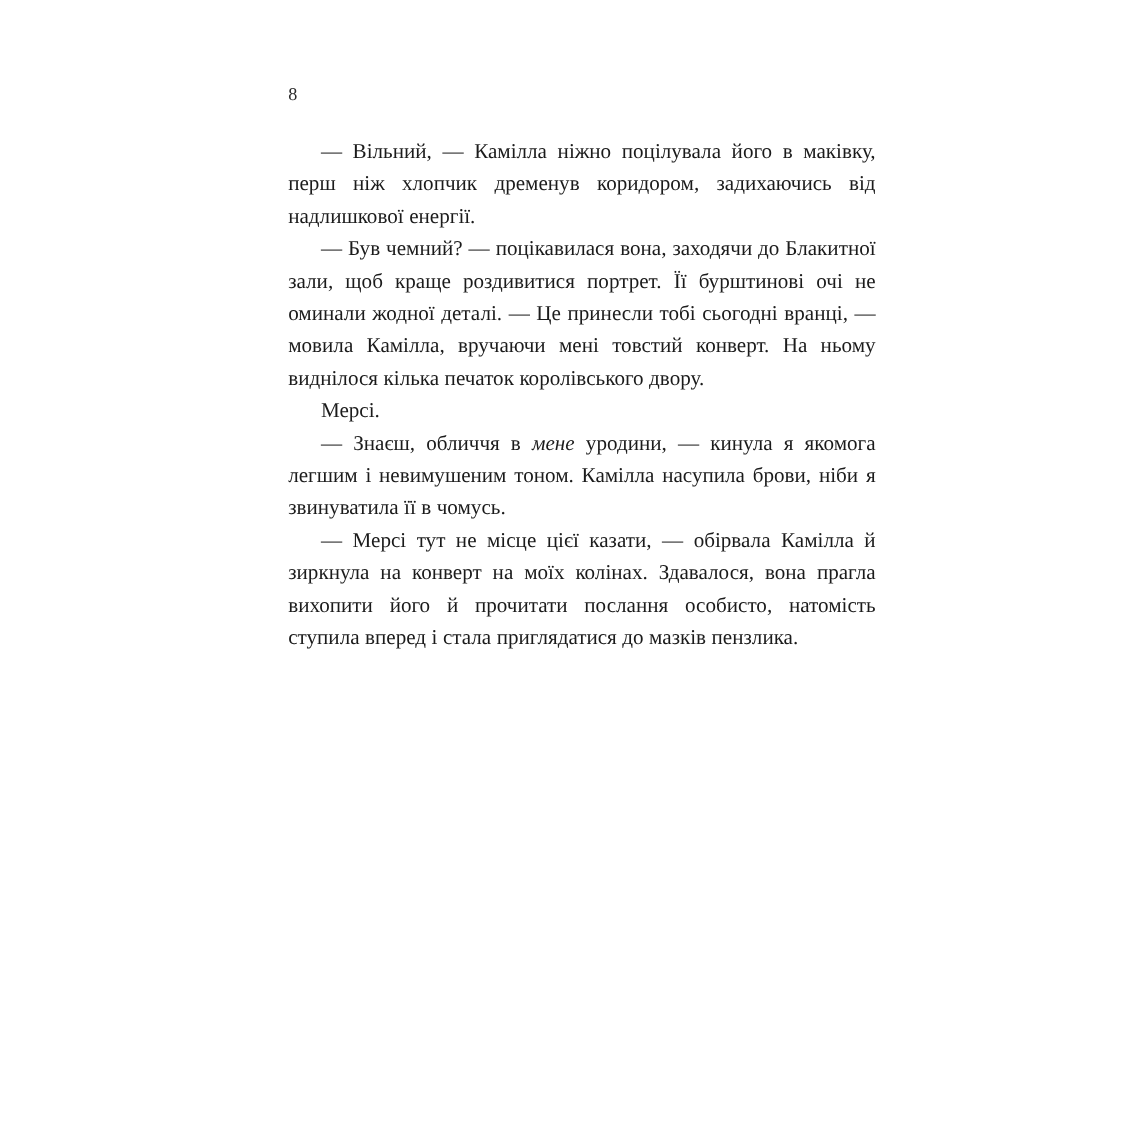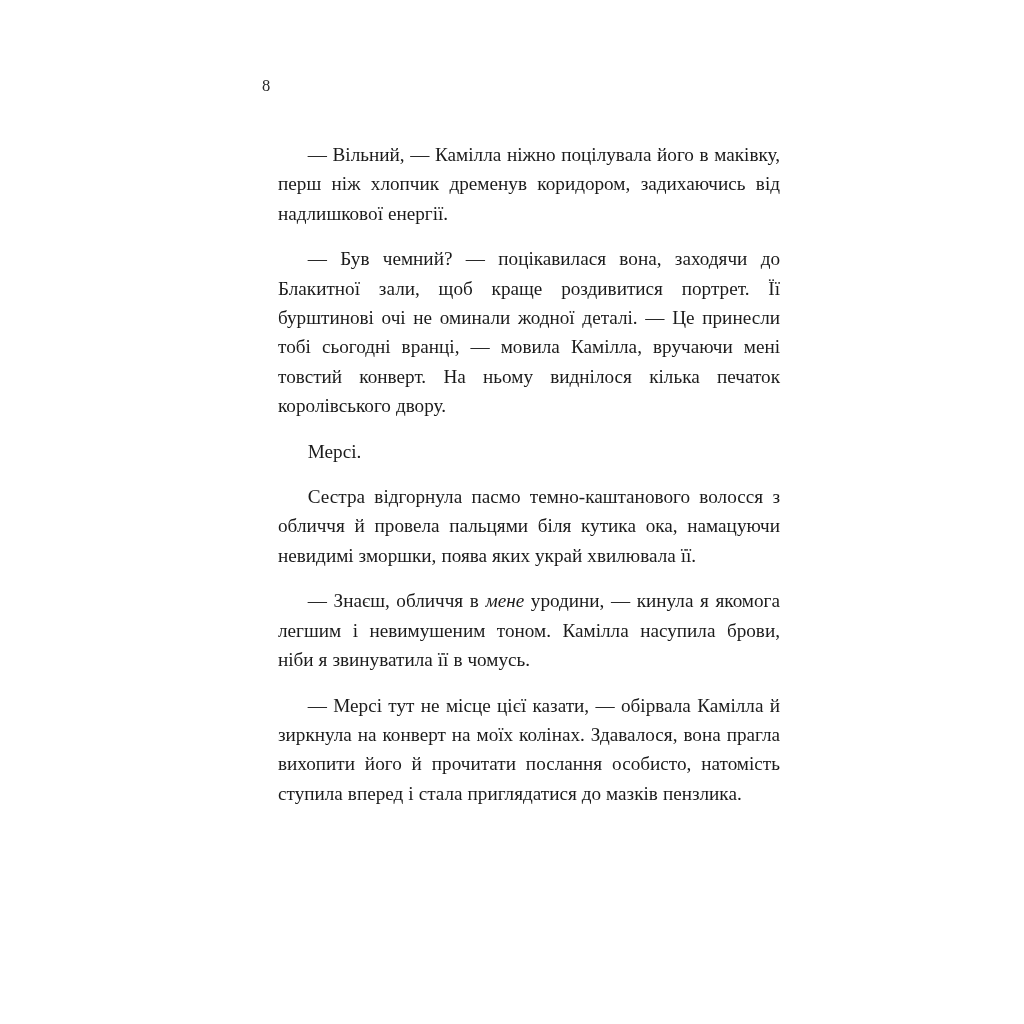--- a/index.html
+++ b/index.html
@@ -35,21 +35,21 @@
   }
 
   .text-block {
     position: absolute;
     left: 262px;
     top: 124px;
     width: 534px;
   }
 
   p.para {
-    margin: 16px;
+    margin: 0;
     font-size: 19.2px;
     line-height: 29.4px;
     text-align: justify;
     text-justify: inter-word;
     text-indent: 1.55em;
     hyphens: manual;
     word-spacing: 0.01em;
   }
 
   p.para.last {
@@ -65,21 +65,20 @@
 
 <div class="page">
 
   <div class="page-number">8</div>
 
   <div class="text-block">
 
     <p class="para">— Вільний, — Камілла ніжно поцілувала його в маківку, перш ніж хлопчик дременув коридором, задихаючись від надлишкової енергії.</p>
     <p class="para">— Був чемний? — поцікавилася вона, заходячи до Блакитної зали, щоб краще роздивитися портрет. Її бурштинові очі не оминали жодної деталі. — Це принесли тобі сьогодні вранці, — мовила Камілла, вручаючи мені товстий конверт. На ньому виднілося кілька печаток королівського двору.</p>
     <p class="para">Мерсі.</p>
-    <p class="para">Сестра відгорнула пасмо темно-каштанового волосся з обличчя й провела пальцями біля кутика ока, намацуючи невидимі зморшки, поява яких украй хвилювала її.</p>
 
     <p class="para"><span>— Знаєш, обличчя в </span><em class="emph">мене</em><span> уродини, — кинула я якомога легшим і невимушеним тоном. Камілла насупила брови, ніби я звинуватила її в чомусь.</span></p>
 
     <p class="para last">— Мерсі тут не місце цієї казати, — обірвала Камілла й зиркнула на конверт на моїх колінах. Здавалося, вона прагла вихопити його й прочитати послання особисто, натомість ступила вперед і стала приглядатися до мазків пензлика.</p>
 
   </div>
 
 </div>
 
 </body></html>

